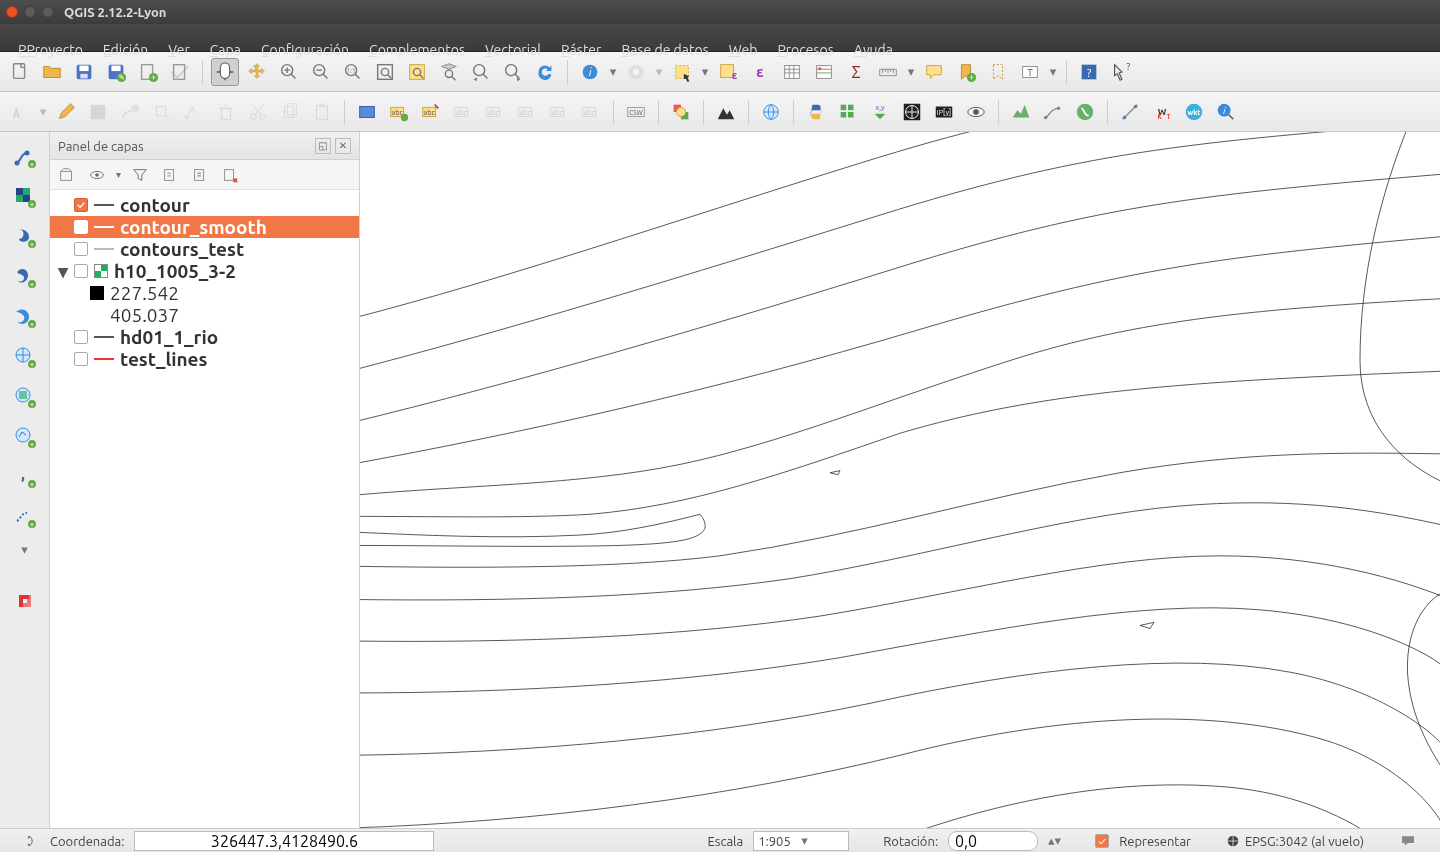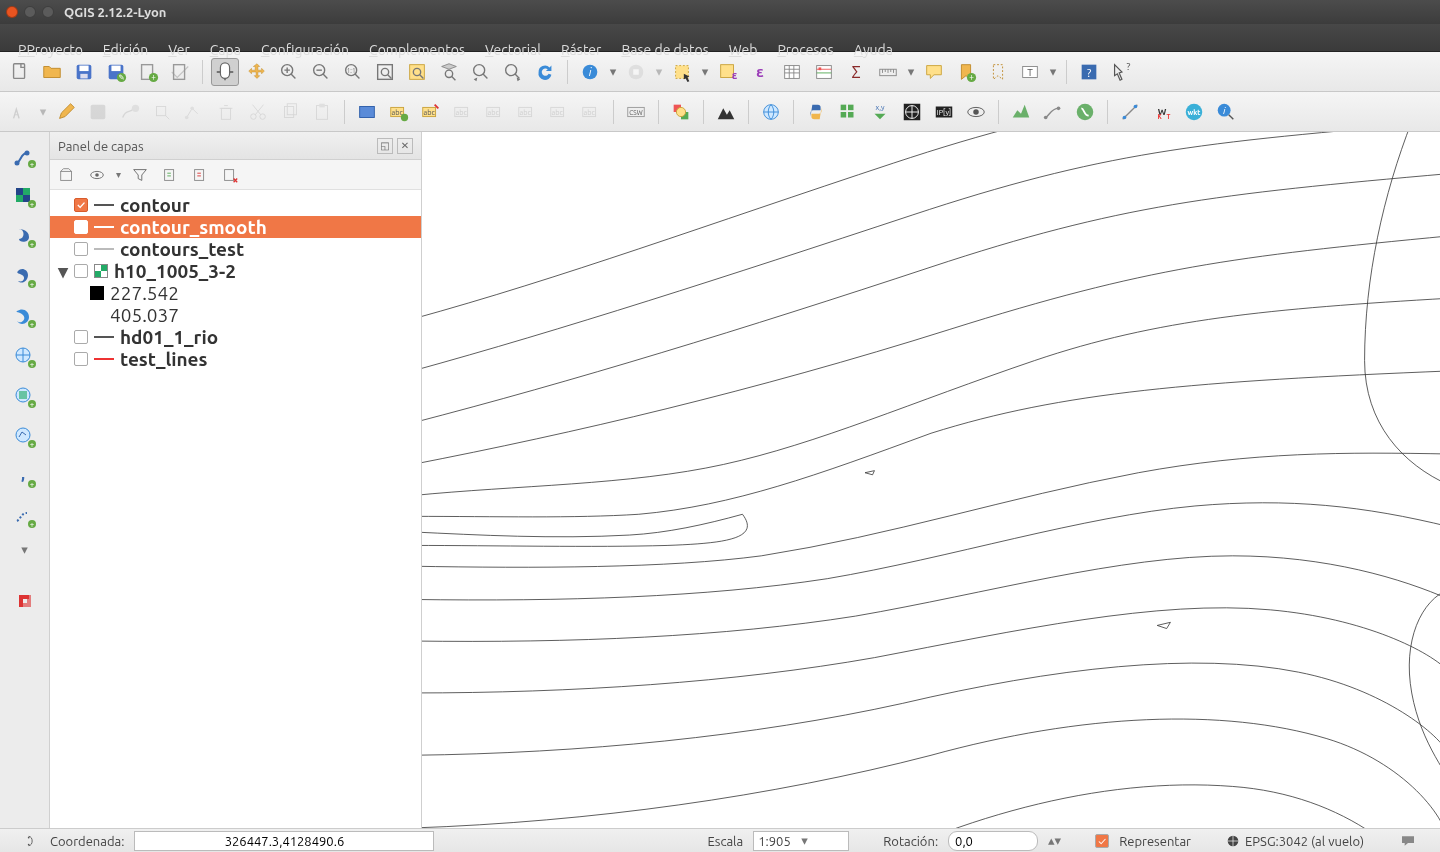--- a/index.html
+++ b/index.html
@@ -30,21 +30,21 @@
 
   
   .main { display: flex; height: calc(852px - 24px - 28px - 40px - 40px - 24px); }
 
   
   .leftbar { width: 50px; background: #ececec; display:flex; flex-direction:column; align-items:center; gap:10px; padding-top:10px; border-right: 1px solid #d0d0d0;}
   .leftbar .lb-btn { width:30px; height:30px; display:flex; align-items:center; justify-content:center; cursor:pointer; }
   .lb-btn svg { width:24px; height:24px; }
 
   
-  .layers-panel { width: 372px; background: #fff; border-right: 1px solid #cfcfcf; display:flex; flex-direction:column; }
+  .layers-panel { width: 310px; background: #fff; border-right: 1px solid #cfcfcf; display:flex; flex-direction:column; }
   .layers-header { height:28px; background: linear-gradient(to bottom, #f0f0f0, #e4e4e4); display:flex; align-items:center; padding:0 8px; border-bottom:1px solid #d0d0d0; color:#555; font-size:13px; }
   .layers-header .spacer { flex:1; }
   .layers-header .hdr-btn { width:16px; height:16px; display:flex; align-items:center; justify-content:center; cursor:pointer; color:#666; border:1px solid #bbb; margin-left:4px; font-size:10px; }
   .layers-tb { height:30px; background:#f5f5f5; display:flex; align-items:center; padding:0 6px; gap:8px; border-bottom:1px solid #e0e0e0;}
   .layers-tb .lt-btn { width:22px; height:22px; display:flex; align-items:center; justify-content:center; cursor:pointer; }
   .lt-btn svg { width:18px; height:18px; }
   .layers-tree { flex:1; padding: 4px 0; font-size:19px; font-weight: bold; color:#333; }
   .layer-row { display:flex; align-items:center; height:22px; padding-left:24px; cursor:pointer; }
   .layer-row.indent { padding-left: 40px; font-weight: normal; }
   .layer-row.selected { background:#f07746; color:#fff; }
@@ -59,21 +59,21 @@
   .layer-row .sym-rast { width:14px; height:14px; margin-right:6px; display:inline-block; background:
     conic-gradient(#2a6 0 25%, #fff 0 50%, #2a6 0 75%, #fff 0); border:1px solid #888; }
   .layer-row .sym-sq { width:14px; height:14px; margin-right:6px; background:#000; }
 
   
   .map-canvas { flex:1; background:#fff; position:relative; overflow:hidden; }
   .map-canvas svg { width:100%; height:100%; }
 
   
   .statusbar { height:24px; background: linear-gradient(to bottom, #f0f0f0, #e6e6e6); border-top:1px solid #ccc; display:flex; align-items:center; padding:0 22px; gap:10px; font-size:13px; color:#444; }
-  .statusbar input[type=text] { height:20px; border:1px solid #bbb; background:#fff; padding:0 6px; font-size:13px; }
+  .statusbar input[type=text] { height:20px; border:1px solid #bbb; background:#fff; padding:0 6px; font-size:16px; }
   .coord-input { width:300px; text-align:center; }
   .scale-combo { width:96px; border:1px solid #bbb; height:20px; display:flex; align-items:center; padding:0 4px; background:#fff; }
   .scale-combo span { flex:1; }
   .scale-combo .dd { color:#777; }
   .rot-input { width:90px;border-radius:9px; }
   .chk2 { width:14px; height:14px; border:1px solid #aaa; background:#f07746; display:flex; align-items:center; justify-content:center; border-radius:2px; }
   .chk2::after { content:"✓"; color:#fff; font-size:11px; }
   .spacer { flex: 0 0 auto; }
   .grow { flex: 1; }
   .crs-pill { display:flex; align-items:center; gap:4px; }

